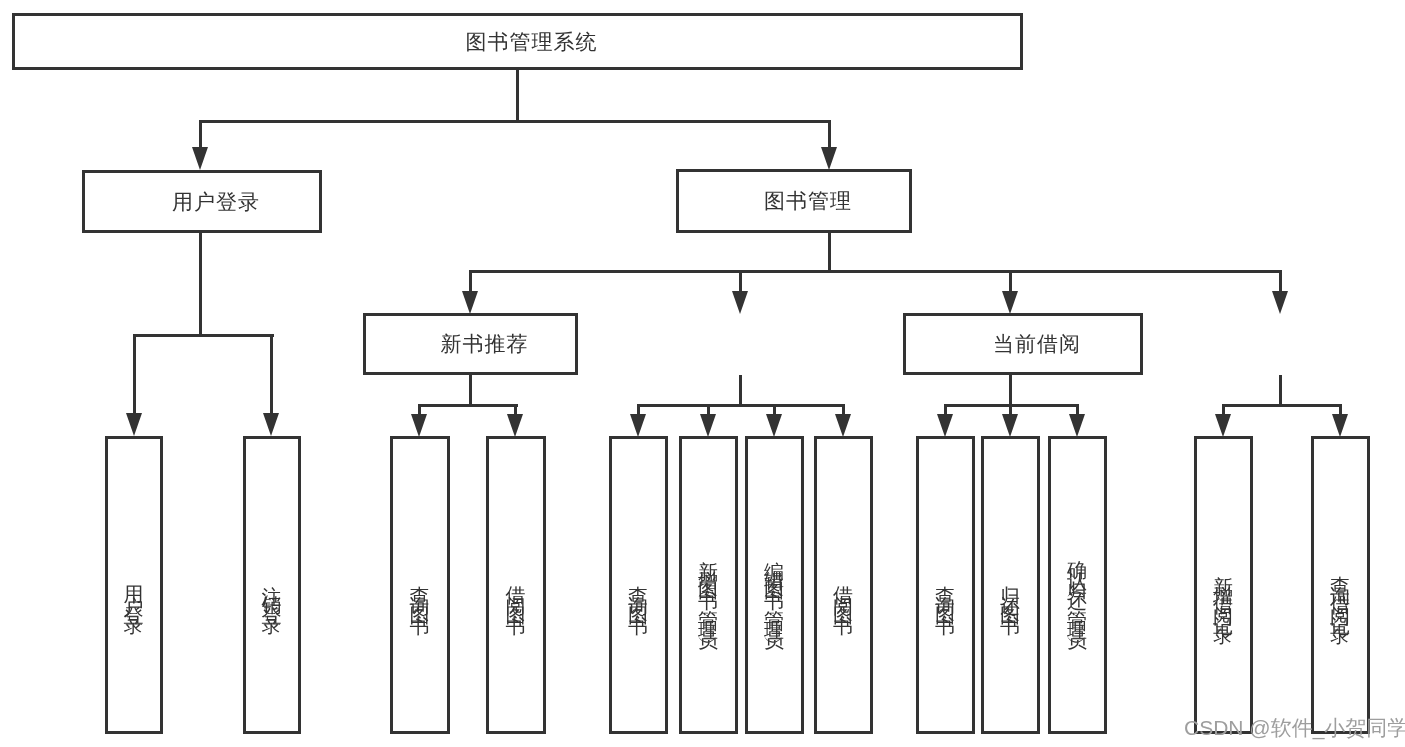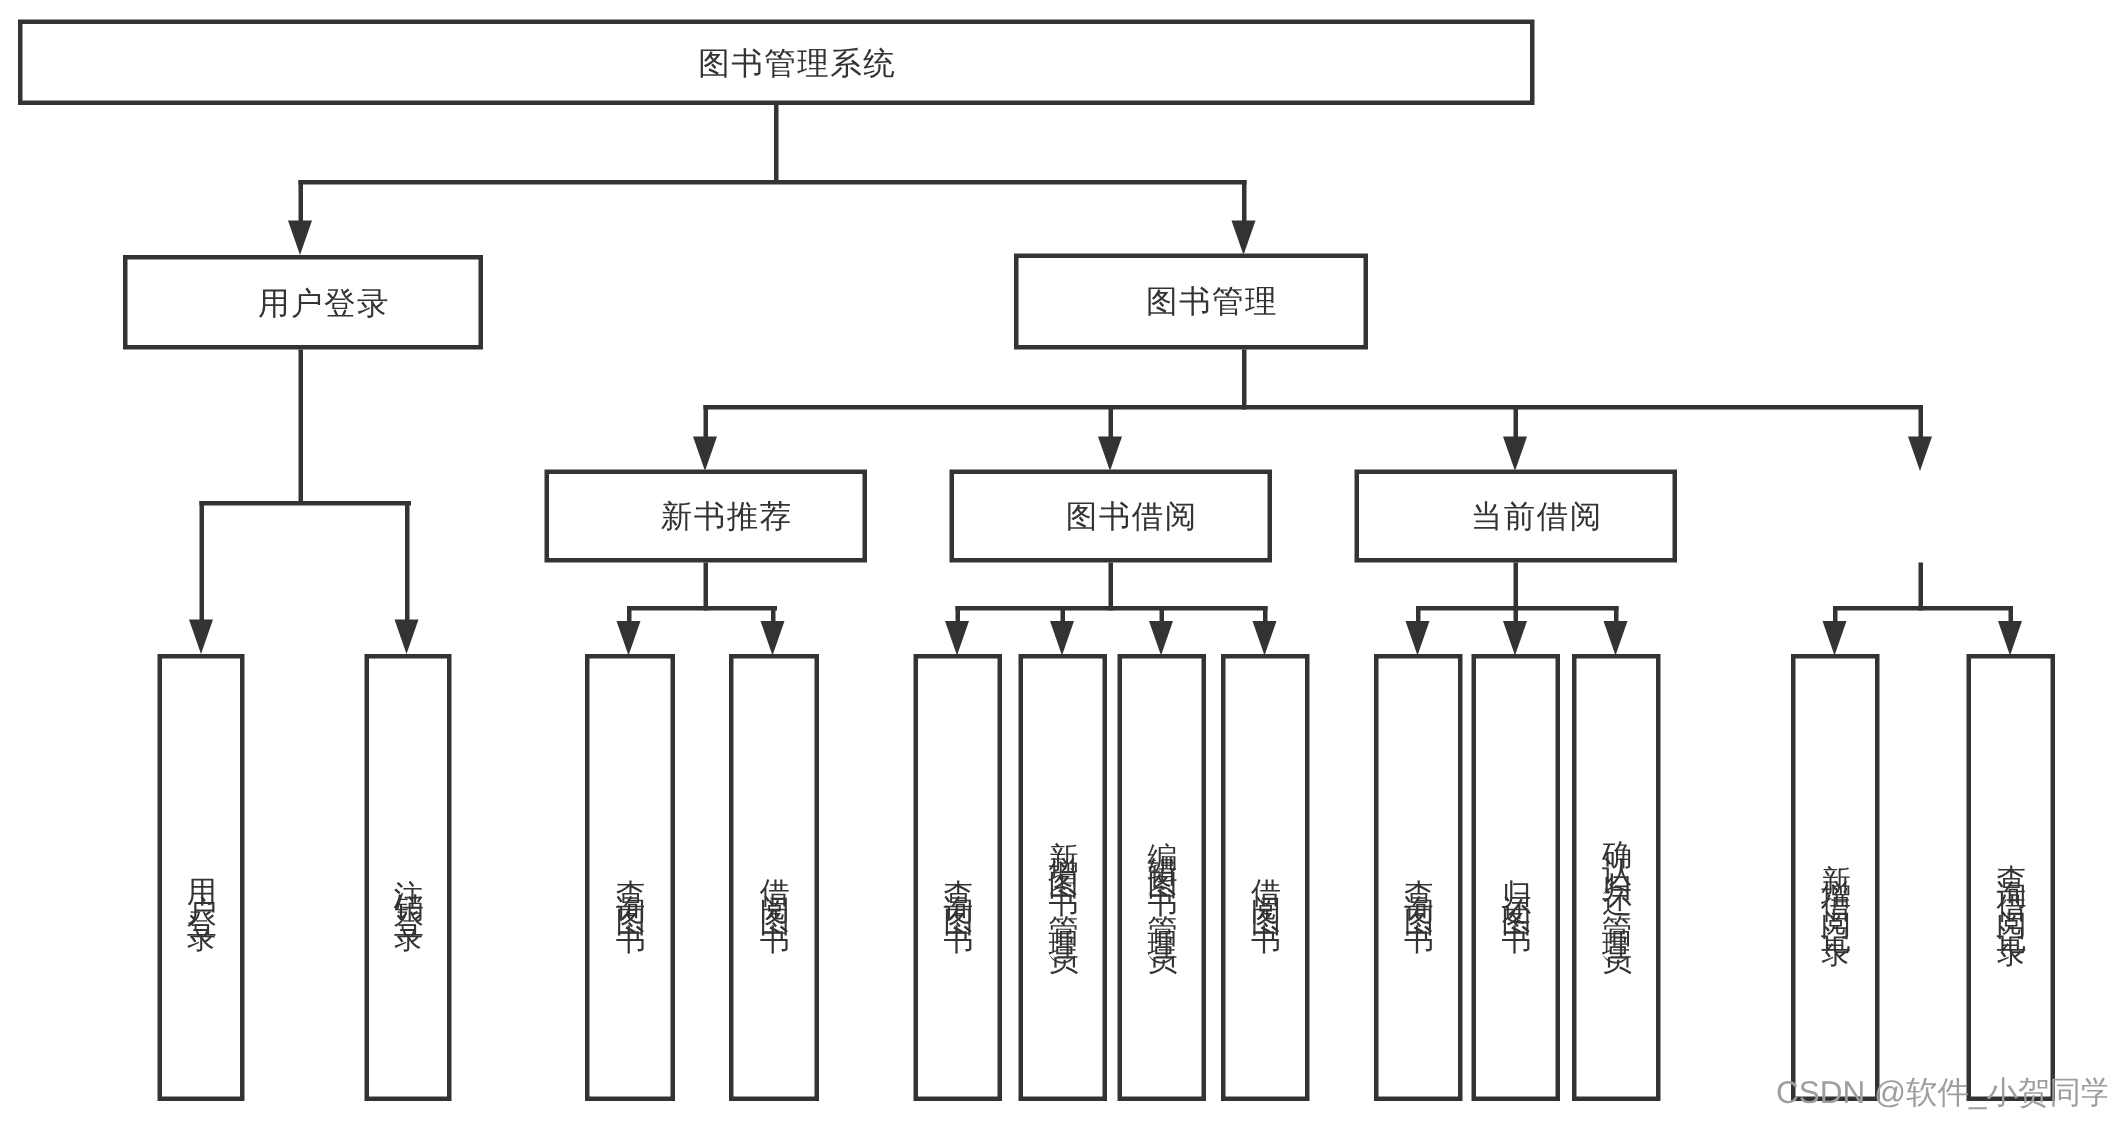--- a/index.html
+++ b/index.html
@@ -102,24 +102,21 @@
   <div class="line" style="left:739px;top:270px;width:3px;height:22px;"></div>
   <div class="arrow" style="left:732px;top:291px;"></div>
   <div class="line" style="left:1009px;top:270px;width:3px;height:22px;"></div>
   <div class="arrow" style="left:1002px;top:291px;"></div>
   <div class="line" style="left:1279px;top:270px;width:3px;height:22px;"></div>
   <div class="arrow" style="left:1272px;top:291px;"></div>
 
   <div class="box" style="left:363px;top:313px;width:215px;height:62px;">
     <span>新书推荐</span>
   </div>
-  <div class="box" style="left:633px;top:313px;width:215px;height:62px;">
-    <span>图书借阅</span>
-  </div>
-  <div class="box" style="left:903px;top:313px;width:215px;height:62px;">
+  <div class="box" style="left:903px;top:313px;width:240px;height:62px;">
     <span>当前借阅</span>
   </div>
 
   <div class="line" style="left:469px;top:375px;width:3px;height:32px;"></div>
   <div class="line" style="left:418px;top:404px;width:100px;height:3px;"></div>
   <div class="line" style="left:418px;top:404px;width:3px;height:12px;"></div>
   <div class="arrow" style="left:411px;top:414px;"></div>
   <div class="line" style="left:514px;top:404px;width:3px;height:12px;"></div>
   <div class="arrow" style="left:507px;top:414px;"></div>
 

